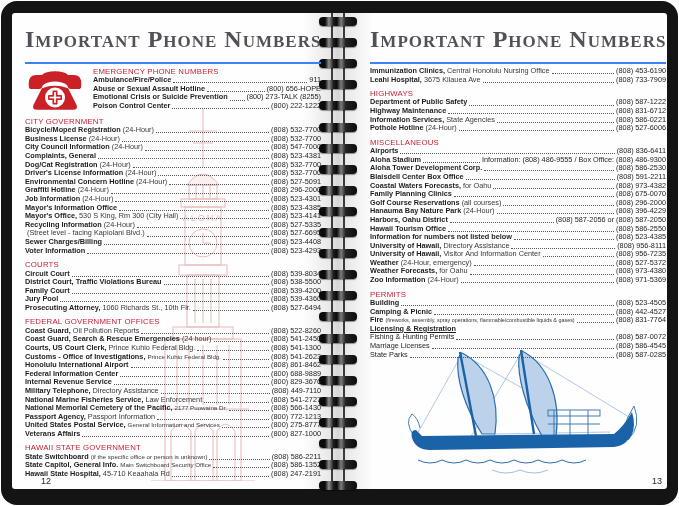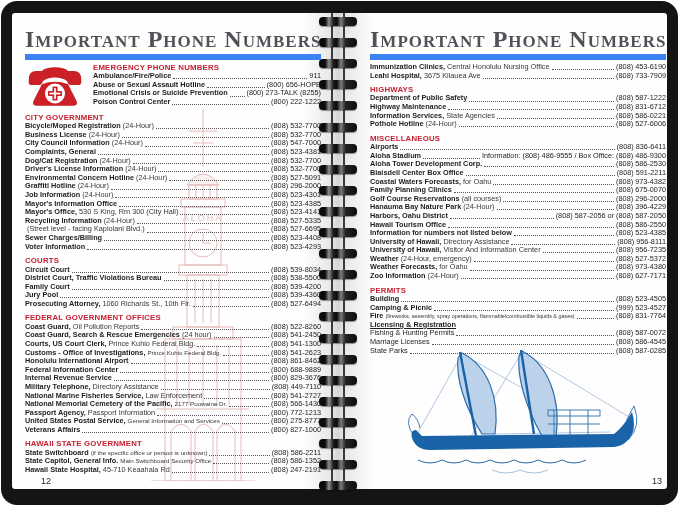--- a/index.html
+++ b/index.html
@@ -14,26 +14,26 @@
   .wire{position:absolute;top:0;bottom:0;width:2px;background:#3a3a3a;}
   .wire.w1{left:319px;} .wire.w2{left:331px;}
   .ring{position:absolute;left:307px;width:38px;height:9px;border-radius:4px;
     background:linear-gradient(90deg,#0b0b0b 0%,#0b0b0b 16%,#8d8d8d 26%,#1c1c1c 38%,#0b0b0b 47%,#7d7d7d 58%,#242424 70%,#0b0b0b 100%);
     box-shadow:0 1px 1px rgba(0,0,0,.4);}
   .col{position:absolute;top:0;height:100%;width:296px;}
   #left-col{left:13px;} #right-col{left:358px;}
   .page-title{
     margin-top:13px;font-family:"Liberation Serif","DejaVu Serif",serif;font-variant:small-caps;
     font-weight:bold;font-size:24px;line-height:26px;letter-spacing:1px;color:#505258;
-    border-bottom:6px solid #3b82f6;padding-bottom:2px;position:relative;z-index:2;white-space:nowrap;overflow:hidden;}
+    border-bottom:2px solid #3b82f6;padding-bottom:10px;position:relative;z-index:2;white-space:nowrap;overflow:hidden;}
   .em{display:flex;margin-top:3px;position:relative;z-index:2;}
   .em-icon{flex:0 0 60px;width:60px;height:44px;margin-top:1px;}
   .em-entries{flex:1;margin-left:8px;min-width:0;}
   .sec{margin-top:5px;position:relative;z-index:2;}
-  .sec-h{color:#c52033;font-weight:bold;font-size:7.8px;line-height:9.3px;letter-spacing:.2px;}
+  .sec-h{color:#c52033;font-weight:normal;font-size:7.8px;line-height:9.3px;letter-spacing:.2px;}
   .row{display:flex;align-items:flex-end;font-size:7.3px;line-height:8.6px;color:#1f1c1d;}
   .nm{font-weight:bold;white-space:nowrap;}
   .nm.pl{font-weight:normal;}
   .ds{white-space:nowrap;margin-left:2px;color:#3a3637;}
   .ds.sm{font-size:6.2px;}
   .ds.xs{font-size:5.4px;}
   .dots{flex:1 1 6px;min-width:0;overflow:hidden;border-bottom:1.2px dotted #5a5556;margin:0 2px 1.5px 2px;}
   .num{white-space:nowrap;}
   .row.subh .nm{font-weight:bold;text-decoration:underline;}
   .pg{position:absolute;bottom:3px;font-size:9px;color:#2a2a2a;z-index:3;}
@@ -471,34 +471,34 @@
           <div class="row">
             <span class="nm">Weather Forecasts,</span>
             <span class="ds">for Oahu</span>
             <span class="dots"></span>
             <span class="num">(808) 973-4380</span>
           </div>
           <div class="row">
             <span class="nm">Zoo Information</span>
             <span class="ds">(24-Hour)</span>
             <span class="dots"></span>
-            <span class="num">(808) 627-7171</span>
+            <span class="num">(808) 971-5369</span>
           </div>
         </div>
         <div class="sec">
           <div class="sec-h">PERMITS</div>
           <div class="row">
             <span class="nm">Building</span>
             <span class="dots"></span>
             <span class="num">(808) 523-4505</span>
           </div>
           <div class="row">
             <span class="nm">Camping &amp; Picnic</span>
             <span class="dots"></span>
-            <span class="num">(999) 523-4527</span>
+            <span class="num">(808) 442-4527</span>
           </div>
           <div class="row">
             <span class="nm">Fire</span>
             <span class="ds xs">(fireworks, assembly, spray operations, flammable/combustible liquids &amp; gases)</span>
             <span class="dots"></span>
             <span class="num">(808) 831-7764</span>
           </div>
           <div class="row subh">
             <span class="nm">Licensing &amp; Registration</span>
           </div>

